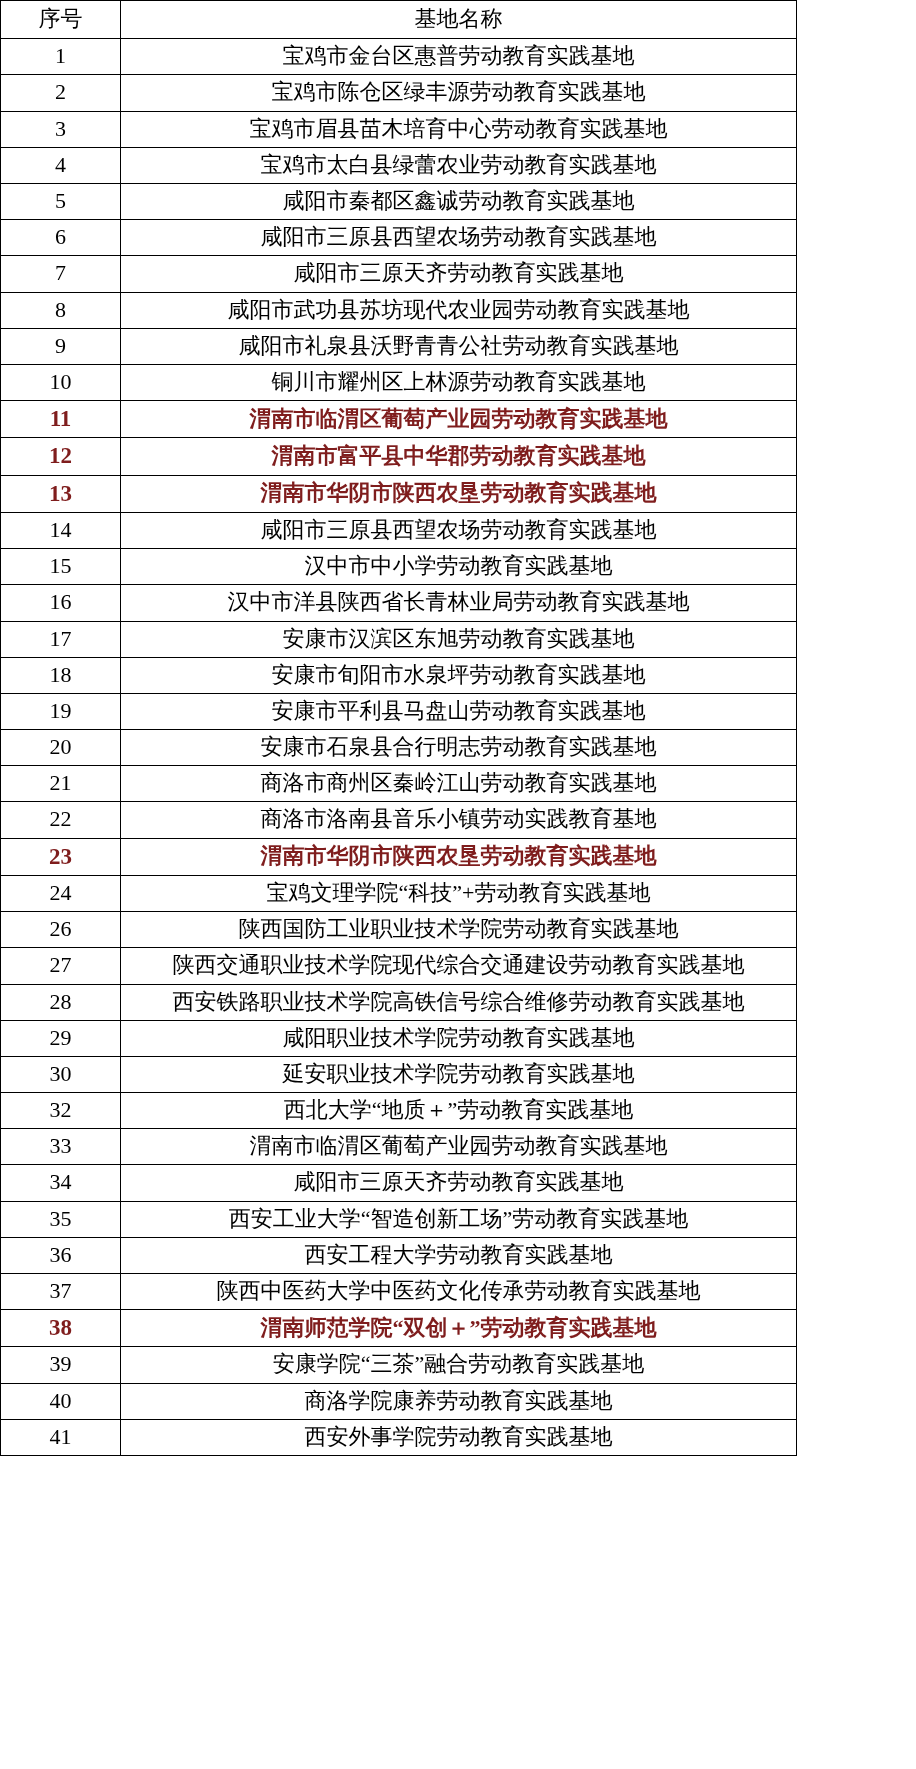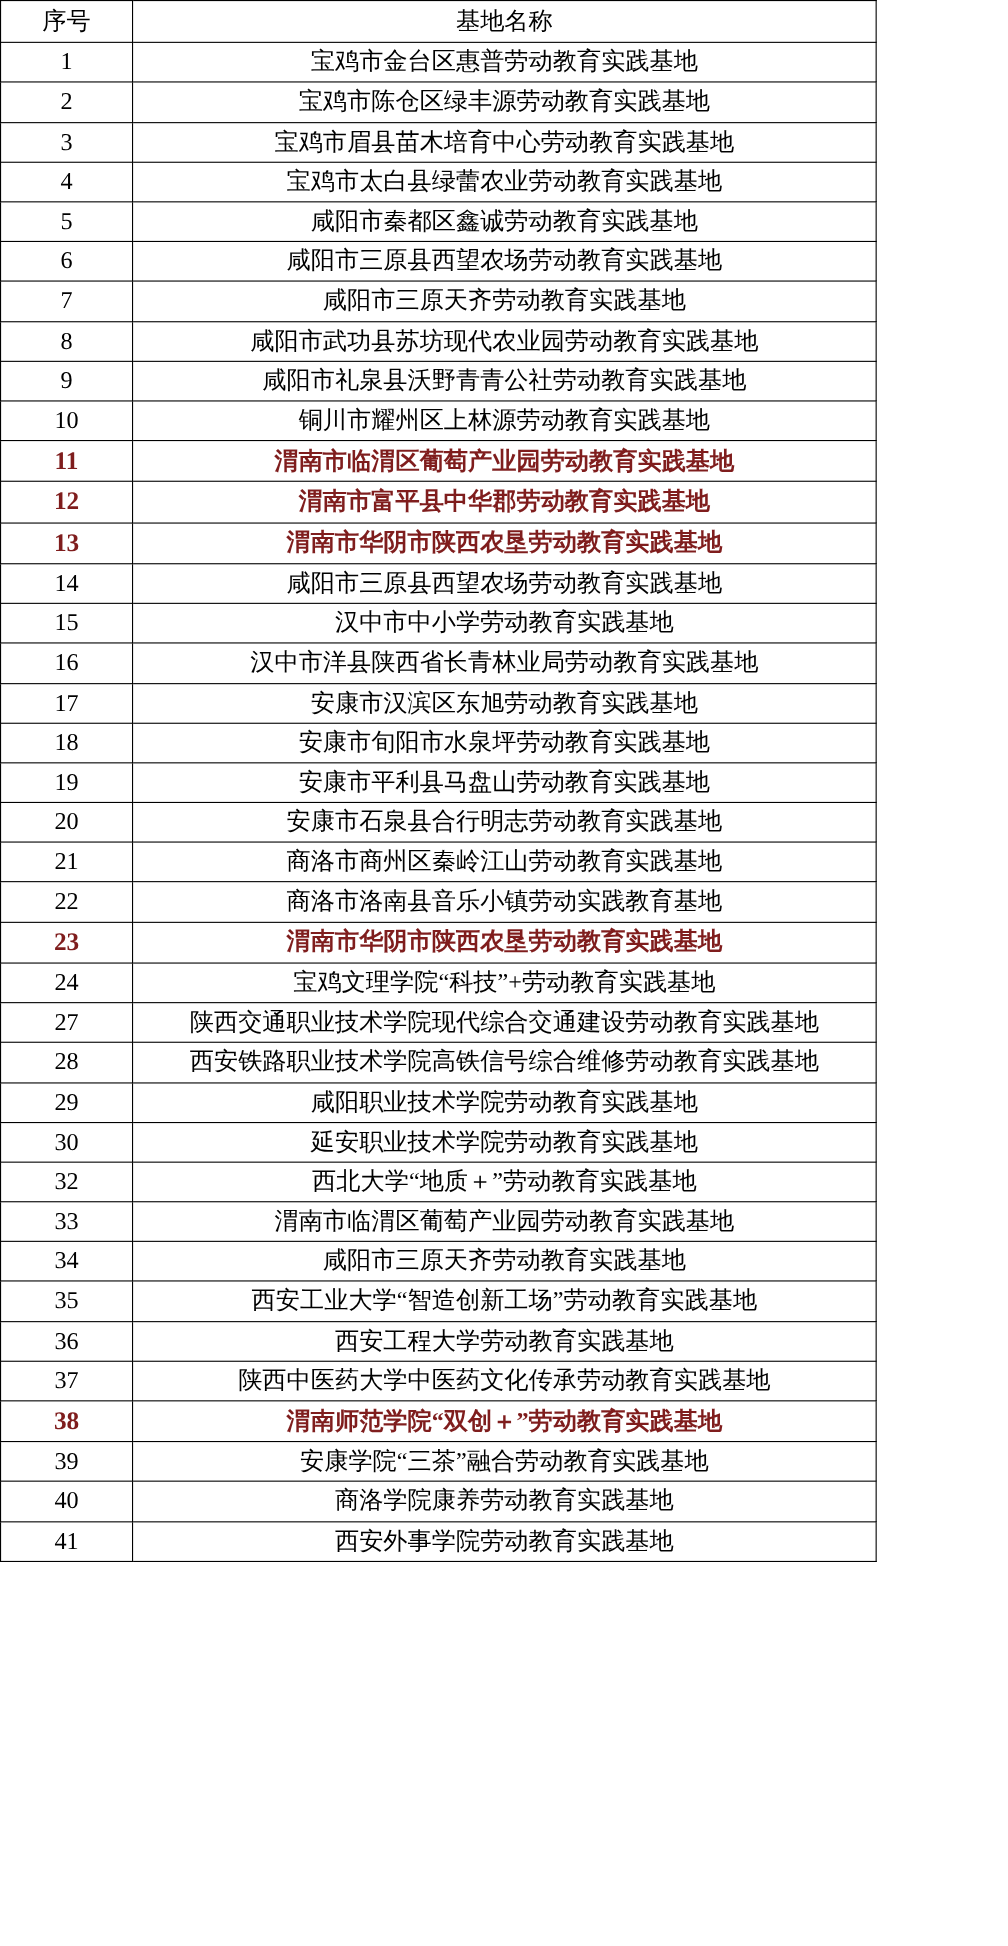--- a/index.html
+++ b/index.html
@@ -158,20 +158,24 @@
         </tr>
         <tr class="highlight">
           <td class="idx">23</td>
           <td class="name">渭南市华阴市陕西农垦劳动教育实践基地</td>
         </tr>
         <tr>
           <td class="idx">24</td>
           <td class="name">宝鸡文理学院“科技”+劳动教育实践基地</td>
         </tr>
         <tr>
+          <td class="idx">26</td>
+          <td class="name">陕西国防工业职业技术学院劳动教育实践基地</td>
+        </tr>
+        <tr>
           <td class="idx">27</td>
           <td class="name">陕西交通职业技术学院现代综合交通建设劳动教育实践基地</td>
         </tr>
         <tr>
           <td class="idx">28</td>
           <td class="name">西安铁路职业技术学院高铁信号综合维修劳动教育实践基地</td>
         </tr>
         <tr>
           <td class="idx">29</td>
           <td class="name">咸阳职业技术学院劳动教育实践基地</td>

